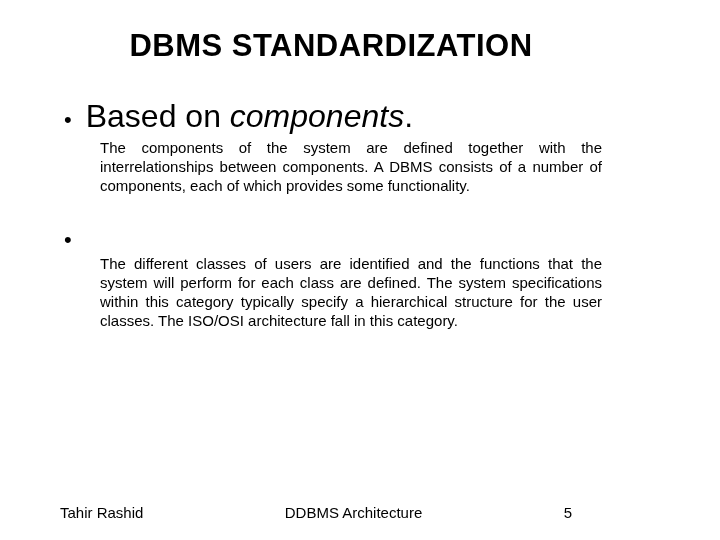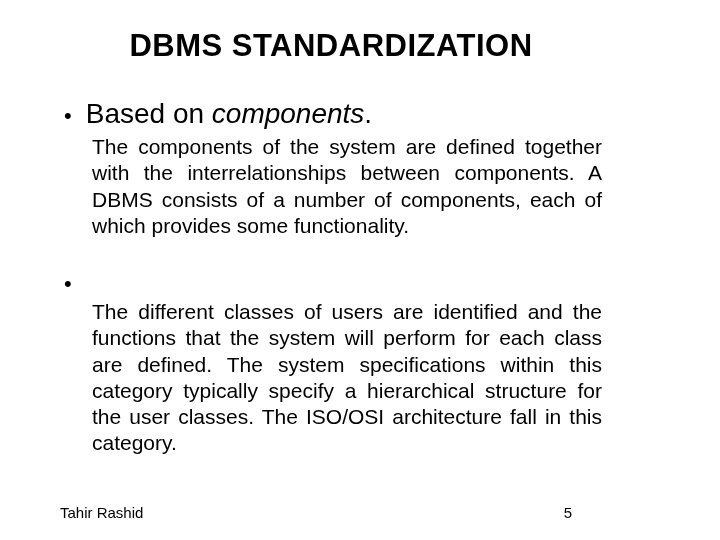--- a/index.html
+++ b/index.html
@@ -2,23 +2,23 @@
 <html><head>
 <meta charset="utf-8">
 <style>
   * { margin: 0; padding: 0; box-sizing: border-box; }
   html, body { width: 720px; height: 540px; background: #fff; font-family: Arial, Helvetica, sans-serif; color: #000; }
   .slide { width: 632px; height: 540px; position: relative; padding: 28px 30px 0 60px; }
   .title { font-size: 31px; font-weight: bold; text-align: center; margin-bottom: 34px; letter-spacing: 0.5px; }
   .bullet { margin-left: 4px; margin-bottom: 6px; }
   .bullet-row { display: flex; align-items: baseline; }
   .dot { font-size: 22px; line-height: 1; margin-right: 14px; }
-  .bhead { font-size: 28px; text-align: center; }
+  .bhead { font-size: 32px; text-align: center; }
   .bhead .em { font-style: italic; }
-  .body { font-size: 21px; line-height: 1.25; text-align: justify; margin: 4px 0 34px 28px; }
+  .body { font-size: 15px; line-height: 1.25; text-align: justify; margin: 4px 0 34px 36px; }
   .footer { position: absolute; bottom: 19px; left: 60px; right: 60px; display: flex; justify-content: space-between; font-size: 15px; }
 </style>
 </head>
 <body>
 
 <div class="slide">
   <div class="title">DBMS STANDARDIZATION</div>
 
   <div class="bullet">
     <div class="bullet-row">
@@ -32,15 +32,16 @@
 
   <div class="bullet">
     <div class="bullet-row">
       <span class="dot">•</span>
     </div>
     <div class="body">The different classes of users are identified and the functions that the system will perform for each class are defined. The system specifications within this category typically specify a hierarchical structure for the user classes. The ISO/OSI architecture fall in this category.</div>
   </div>
 
   <div class="footer">
     <span>Tahir Rashid</span>
+    <span>DDBMS Architecture</span>
     <span>5</span>
   </div>
 </div>
 
 </body></html>

